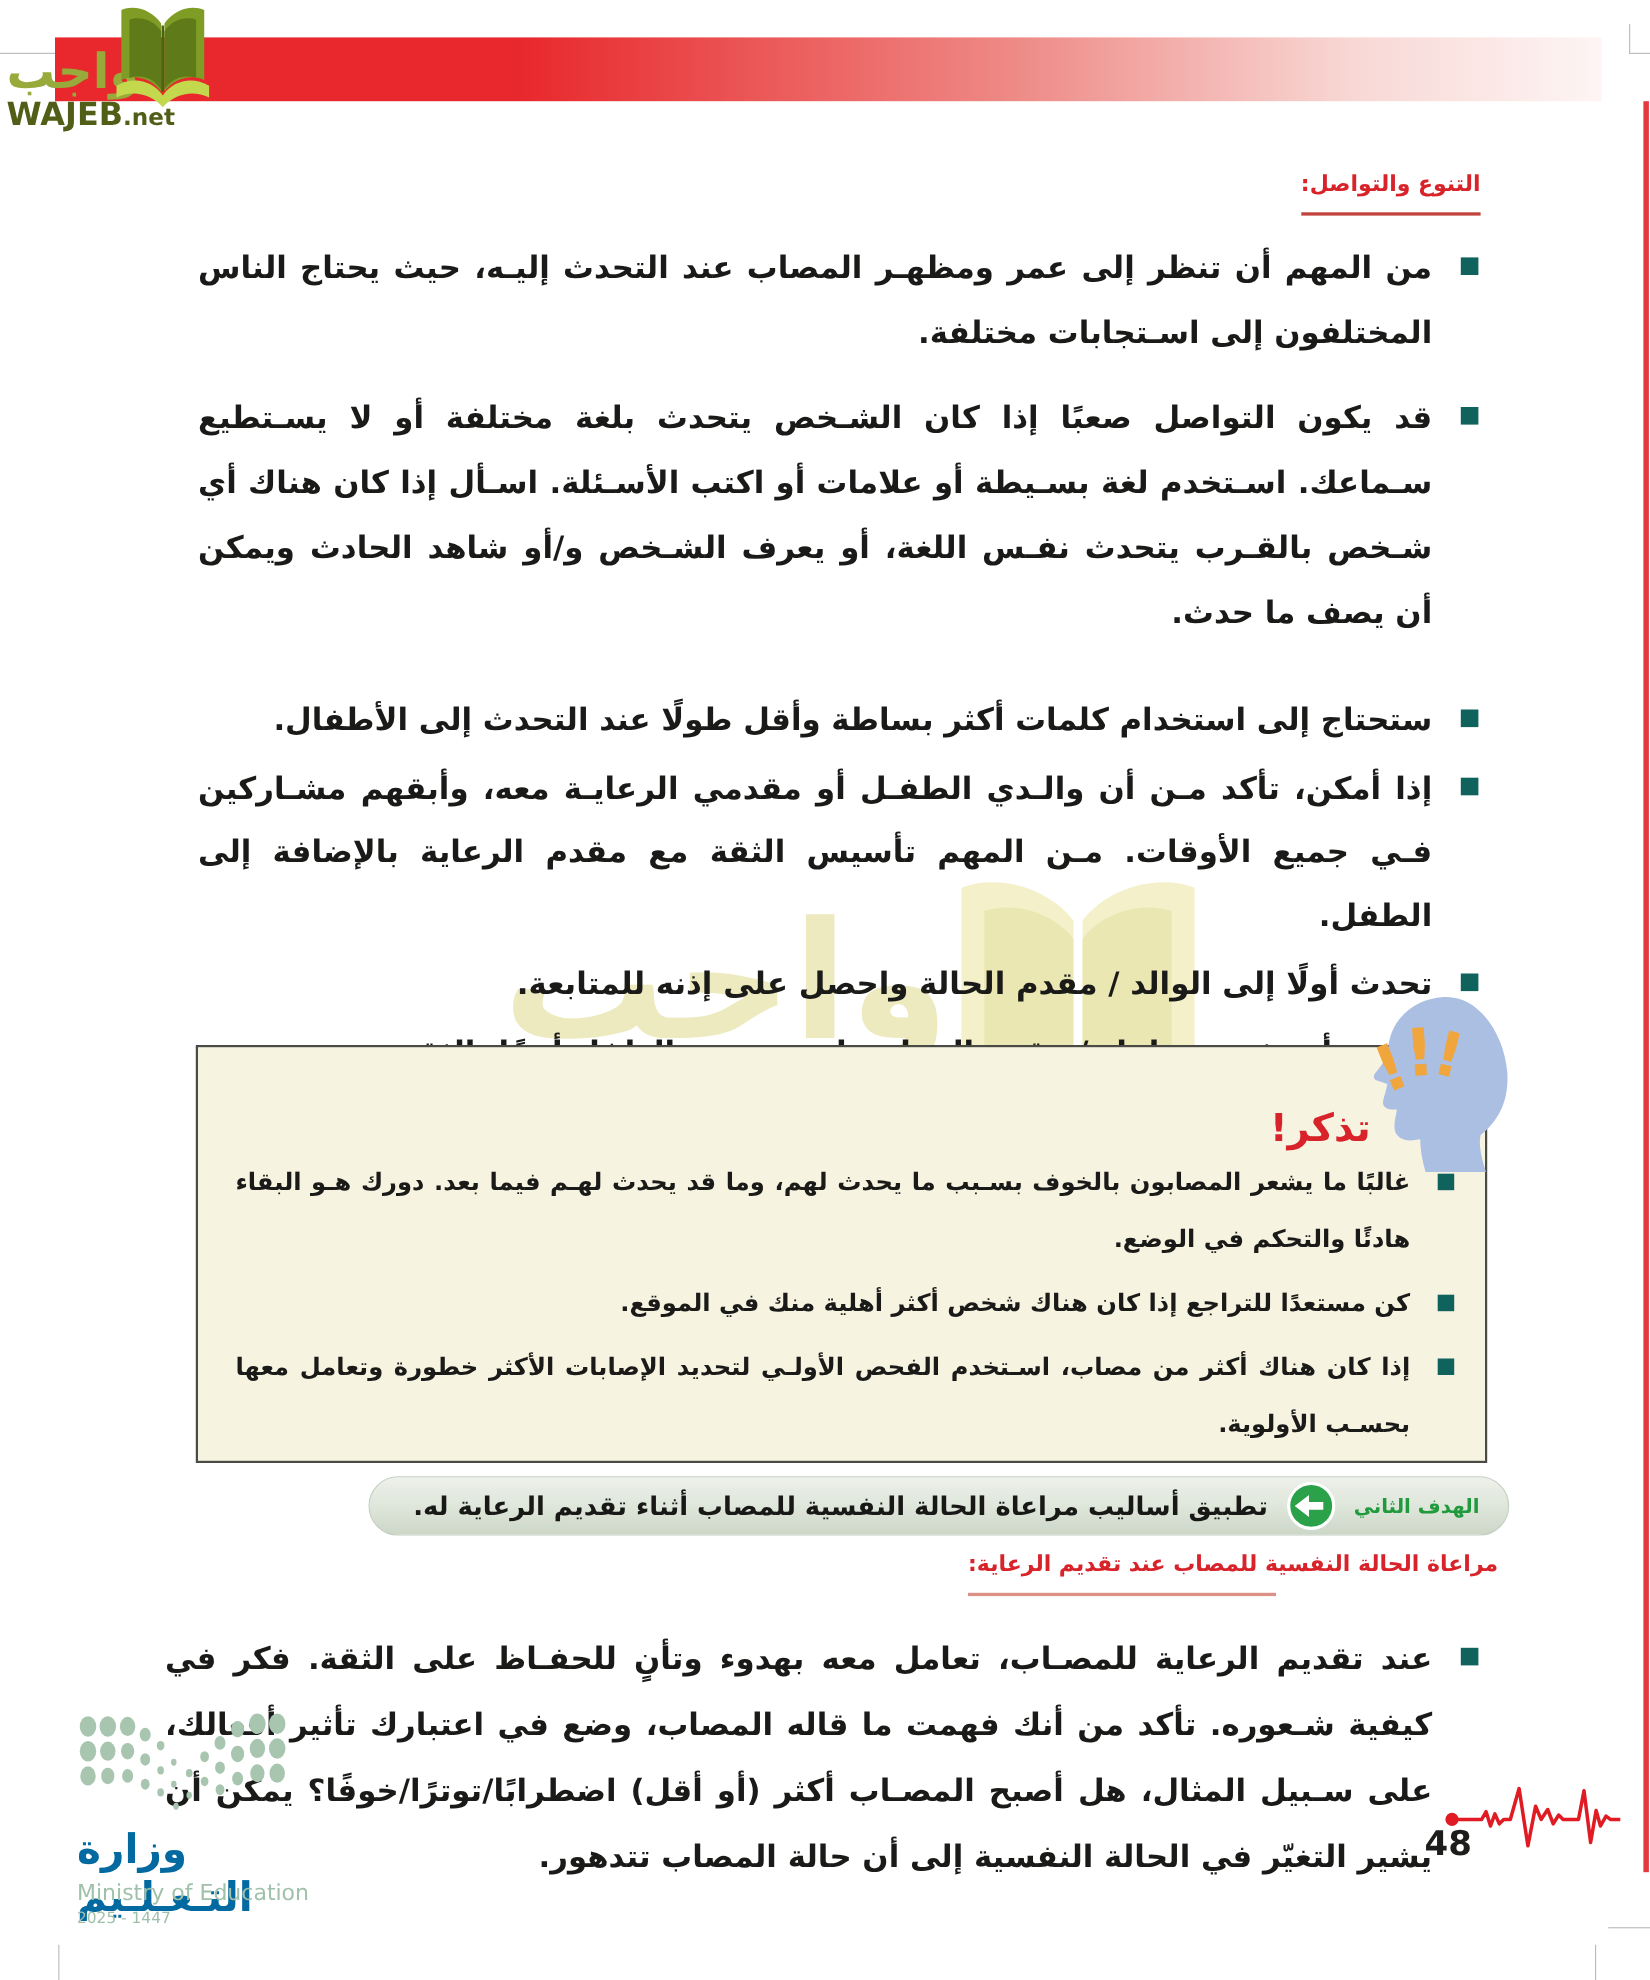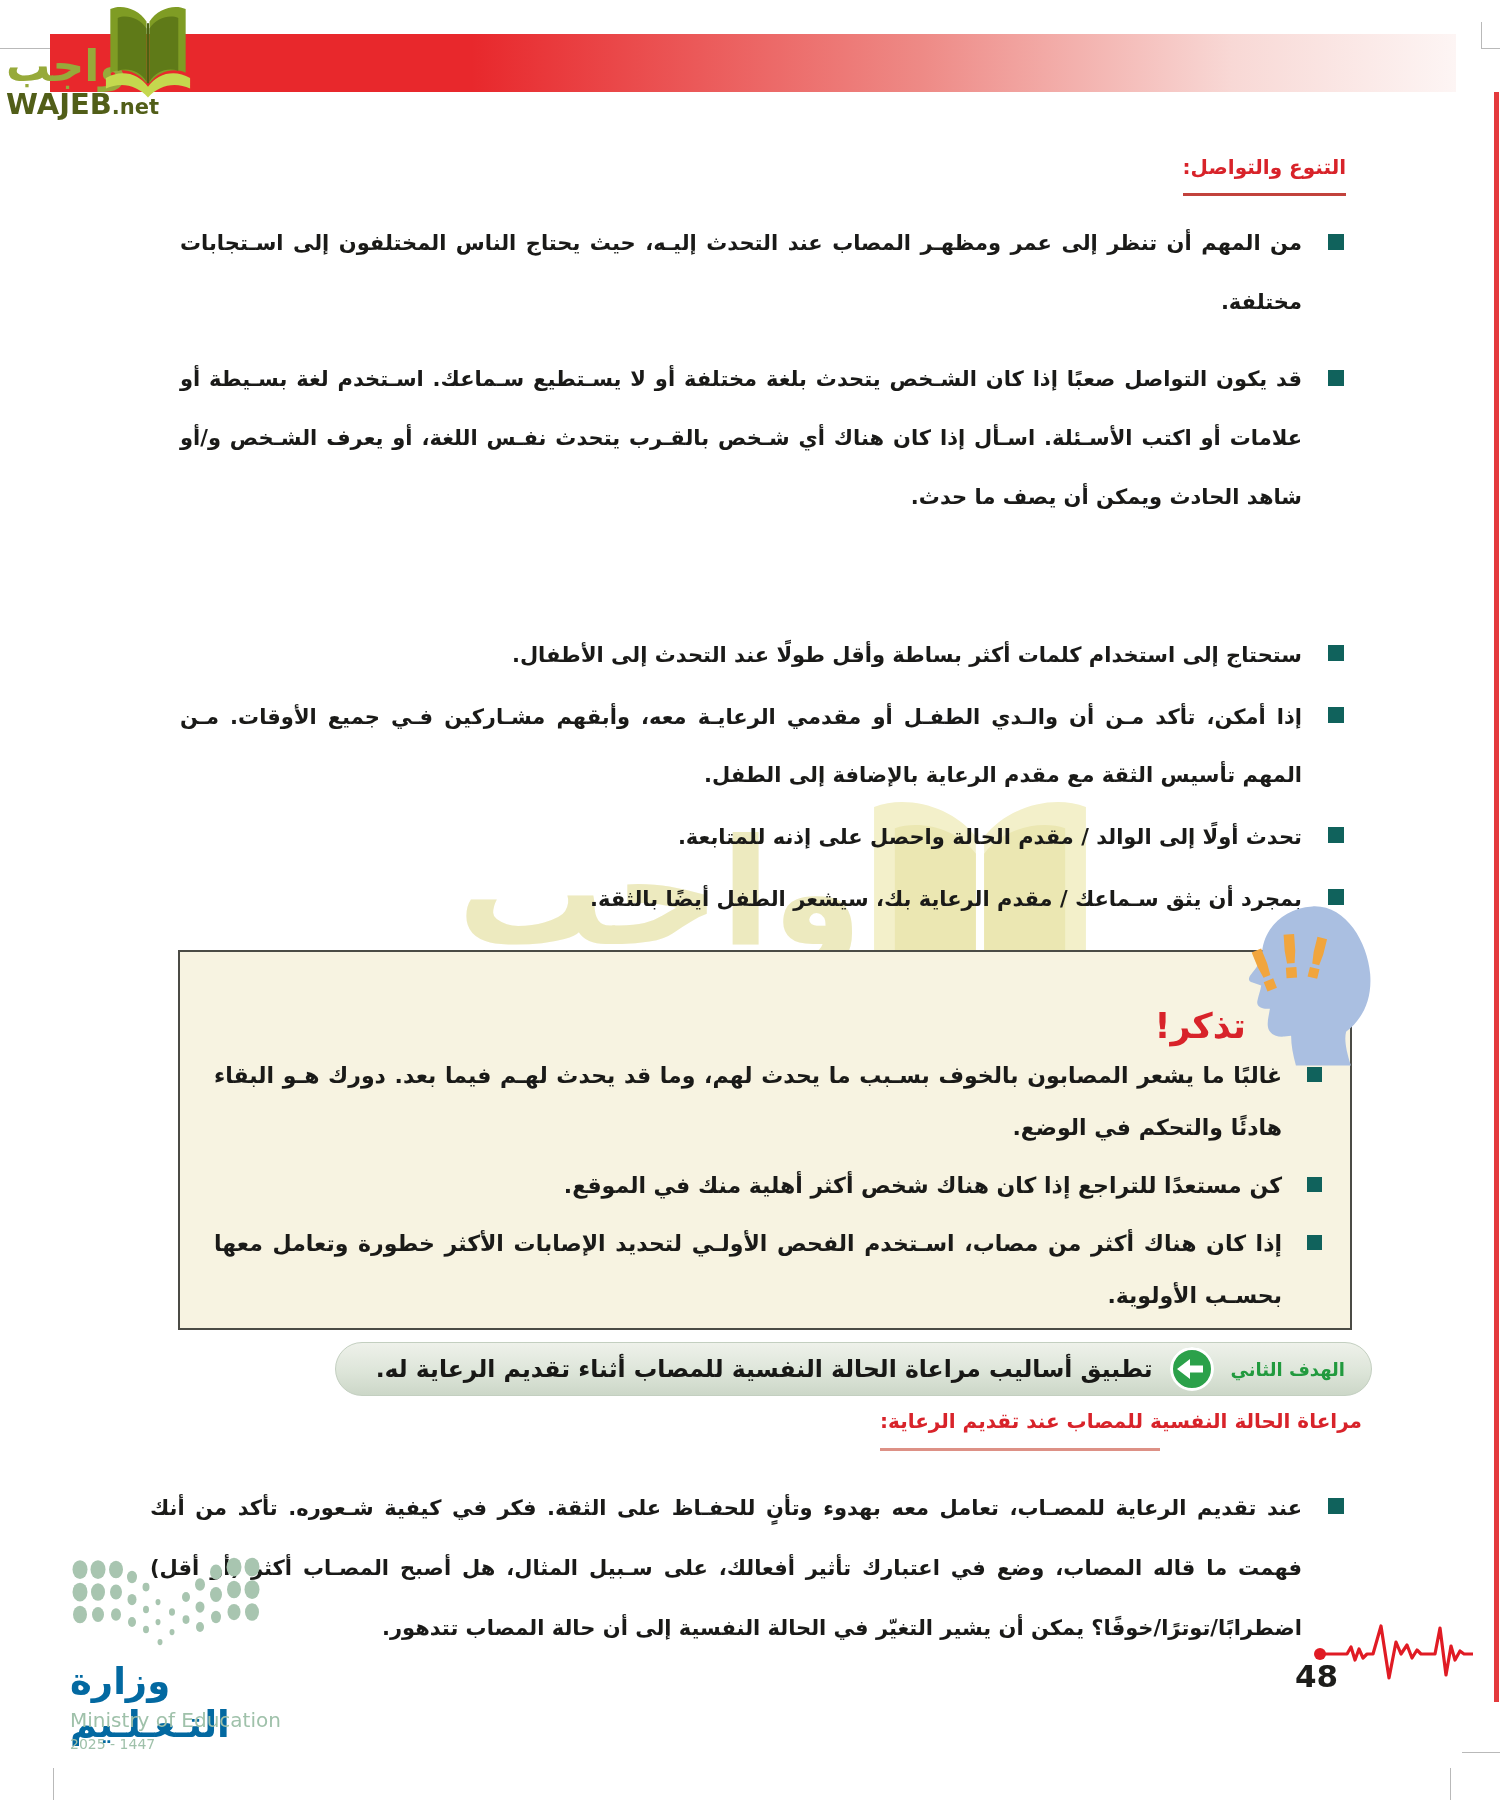--- a/index.html
+++ b/index.html
@@ -25,21 +25,21 @@
 
   
   .red-h{color:#d8232a;font-size:20px;font-weight:800;display:inline-block;line-height:1.35;}
   .h1u{border-bottom:3px solid #c2423c;padding-bottom:12px;}
   .h2u{border-bottom:3px solid #eac9bd;padding-bottom:10px;}
   .h3wrap{position:relative;display:inline-block;}
   .h3line{position:absolute;left:0;bottom:-16px;width:58%;height:3px;background:#dd9186;}
 
   
   .blist{}
-  .bitem{position:relative;padding-right:44px;font-size:21px;font-weight:700;
+  .bitem{position:relative;padding-right:44px;font-size:28px;font-weight:700;
          text-align:justify;text-align-last:right;color:#1a1a18;}
   .l1 .bitem{line-height:59px;margin-bottom:18px;}
   .l2 .bitem{line-height:58px;margin-bottom:4px;}
   .l3 .bitem{line-height:60px;}
   .bsq{position:absolute;right:2px;top:20px;width:16px;height:16px;background:#10625c;display:block;}
   .l2 .bsq{top:19px;}
 
   
   .rbox{left:178px;top:950px;width:1174px;min-height:380px;background:#f7f3e1;
         border:2px solid #4b4b45;box-sizing:border-box;}

